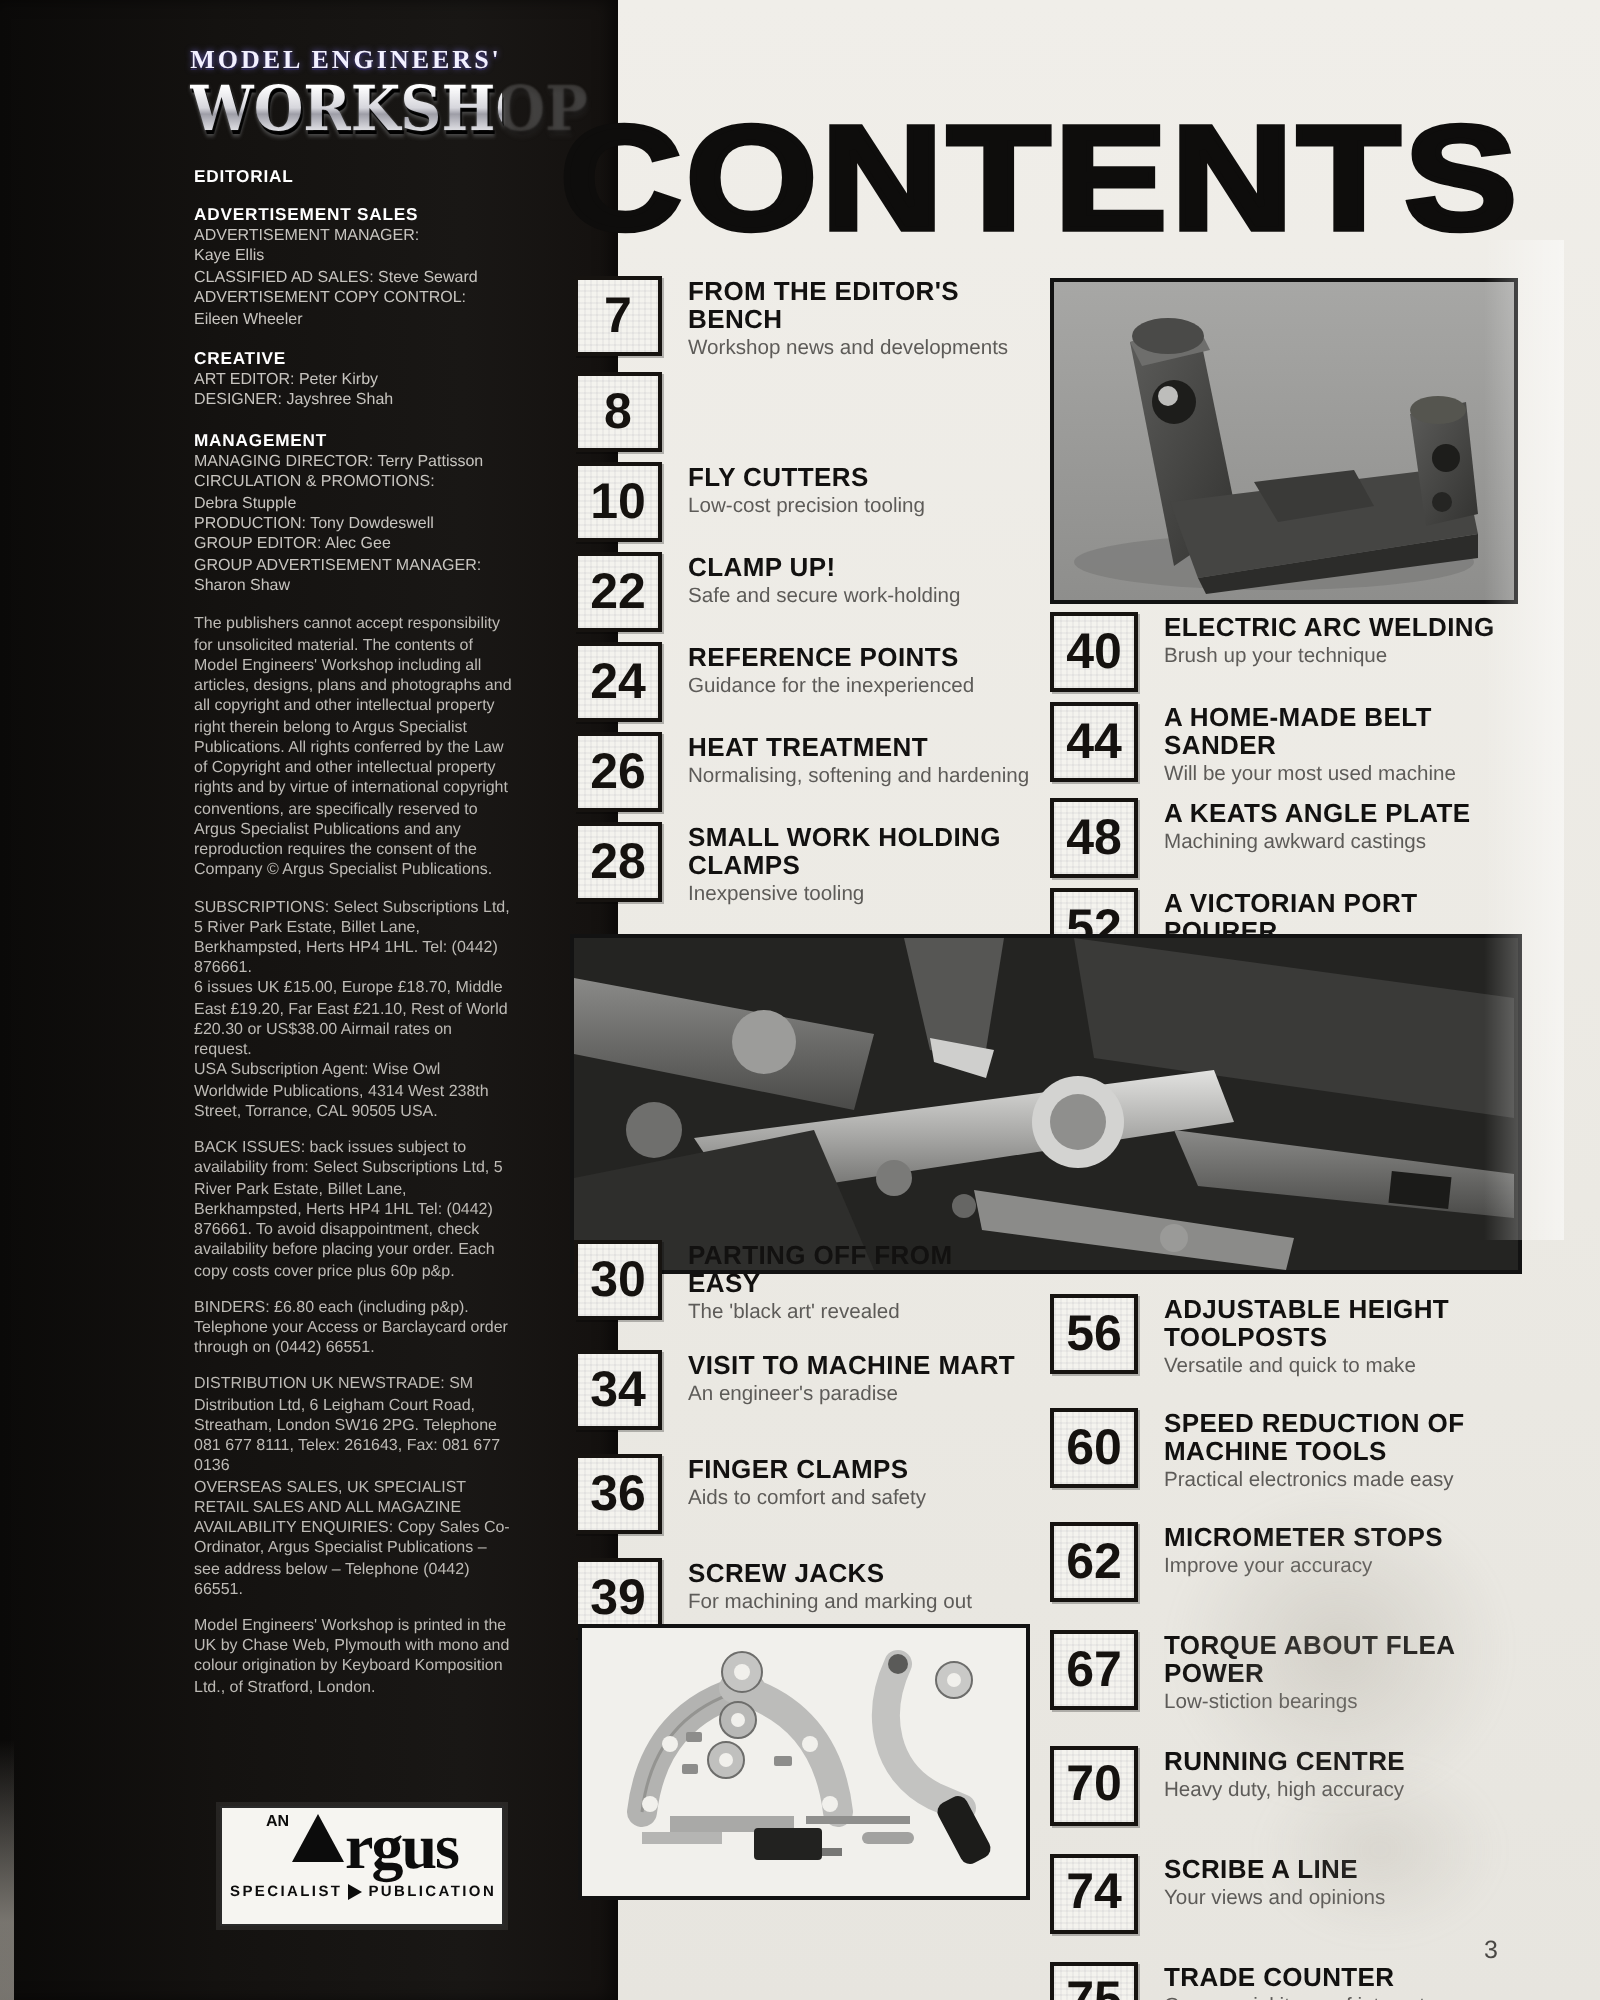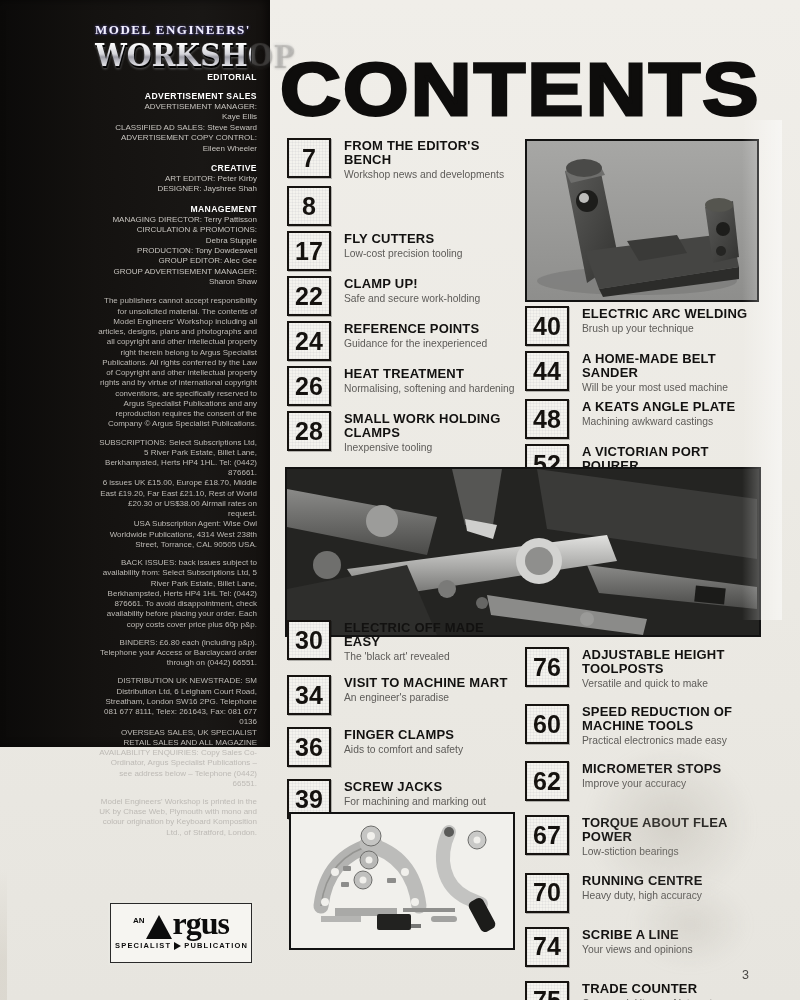--- a/index.html
+++ b/index.html
@@ -4,49 +4,50 @@
 <style>
   html,body{margin:0;padding:0;}
   body{
     width:800px;height:1000px;position:relative;overflow:hidden;
     background:linear-gradient(180deg,#f0eee9 0%,#ebe9e3 60%,#e7e5df 100%);
     font-family:"Liberation Sans",sans-serif;
     -webkit-font-smoothing:antialiased;
   }
   
   .sidebar{
-    position:absolute;left:0;top:0;width:270px;height:747px;
+    position:absolute;left:0;top:0;width:270px;height:1000px;
     background:linear-gradient(90deg,#0b0a09 0%,#141210 35%,#191715 75%,#14110f 100%);
     box-shadow:inset -4px 0 8px rgba(0,0,0,.5);
+    padding-left:39px;
   }
   .sb-edge{position:absolute;left:0;top:870px;width:7px;height:130px;
     background:linear-gradient(180deg,rgba(210,205,195,0) 0%,rgba(210,205,195,.55) 70%);}
   .masthead{position:absolute;left:88px;top:22px;width:170px;text-align:center;color:#fff;}
   .mast-line1{
     font-family:"Liberation Serif",serif;font-size:13px;letter-spacing:1.5px;font-weight:bold;
     color:#f2f0ff;text-shadow:0 1px 0 #2a2550,0 0 3px rgba(120,110,220,.8);white-space:nowrap;
   }
   .mast-line2{
     font-family:"DejaVu Serif",serif;font-weight:bold;font-size:31px;line-height:1;margin-top:2px;
     letter-spacing:0px;transform:scaleX(.92);transform-origin:center;
     background:linear-gradient(180deg,#ffffff 10%,#cfcfd6 45%,#8d8d98 55%,#f4f4f8 90%);
     -webkit-background-clip:text;background-clip:text;color:transparent;
     text-shadow:0 0 1px rgba(255,255,255,.15);
     filter:drop-shadow(1px 2px 0 #000) drop-shadow(0 1px 1px #555);
     white-space:nowrap;
   }
-  .sb-inner{position:absolute;left:97px;top:72px;width:160px;height:790px;overflow:hidden;text-align:right;}
+  .sb-inner{position:absolute;left:97px;top:83px;width:160px;height:790px;overflow:hidden;}
   .sb-sec{margin-bottom:9px;}
   .sb-h{margin:0 0 1px 0;font-size:8.6px;letter-spacing:.4px;color:#ffffff;font-weight:bold;}
   .sb-b{margin:0;font-size:8px;line-height:1.3;color:#c7c4bf;white-space:pre-line;}
   .sb-note{margin:0 0 8px 0;font-size:8px;line-height:1.28;color:#bdbab5;white-space:pre-line;}
   
   .argus{position:absolute;left:110px;top:903px;width:142px;height:60px;background:#f6f5f1;
     border:1px solid #2a2a2a;box-shadow:0 0 0 2px rgba(255,255,255,.08);padding:3px 4px 2px 4px;box-sizing:border-box;color:#0c0c0c;}
-  .argus-top{display:flex;align-items:flex-end;justify-content:center;line-height:1;}
+  .argus-top{display:flex;align-items:flex-start;justify-content:center;line-height:1;}
   .argus-an{font-size:8px;font-weight:bold;margin-right:1px;margin-bottom:14px;}
   .argus-tri{width:0;height:0;border-left:13px solid transparent;border-right:13px solid transparent;
     border-bottom:24px solid #0c0c0c;margin-right:1px;}
   .argus-name{font-size:32px;font-weight:bold;letter-spacing:-1px;font-family:Liberation Serif, serif;}
   .argus-bottom{display:flex;align-items:center;justify-content:space-between;gap:3px;margin-top:2px;
     font-size:7.5px;font-weight:bold;letter-spacing:1.2px;}
   .argus-arrow{width:0;height:0;border-top:4px solid transparent;border-bottom:4px solid transparent;border-left:7px solid #0c0c0c;}
   
   .contents-title{
     position:absolute;left:280px;top:52px;margin:0;
@@ -176,21 +177,21 @@
         <div class="etitle">FROM THE EDITOR'S BENCH</div>
         <div class="esub">Workshop news and developments</div>
       </div>
     </div>
 
     <div class="entry">
       <div class="pagebox">8</div>
     </div>
 
     <div class="entry">
-      <div class="pagebox">17</div>
+      <div class="pagebox">10</div>
       <div class="etext">
         <div class="etitle">FLY CUTTERS</div>
         <div class="esub">Low-cost precision tooling</div>
       </div>
     </div>
 
 
     <div class="entry">
       <div class="pagebox">22</div>
       <div class="etext">
@@ -319,21 +320,21 @@
     <polygon points="200,126 360,150 356,166 204,146" fill="#8b8b89"></polygon>
     <circle cx="300" cy="150" r="7" fill="#9a9a98"></circle>
   </svg>
 </div>
 
 <div class="entries g2" style="left:287px;top:620px;width:236px;">
 
     <div class="entry">
       <div class="pagebox">30</div>
       <div class="etext">
-        <div class="etitle">ELECTRIC OFF MADE EASY</div>
+        <div class="etitle">PARTING OFF FROM EASY</div>
         <div class="esub">The 'black art' revealed</div>
       </div>
     </div>
 
     <div class="entry">
       <div class="pagebox">34</div>
       <div class="etext">
         <div class="etitle">VISIT TO MACHINE MART</div>
         <div class="esub">An engineer's paradise</div>
       </div>
@@ -385,21 +386,21 @@
     <rect x="86" y="100" width="34" height="16" rx="2" fill="#222220"></rect>
     <rect x="112" y="94" width="52" height="4" fill="#8f8f8d"></rect>
     <rect x="140" y="102" width="26" height="6" rx="3" fill="#a2a2a0"></rect>
     <rect x="120" y="110" width="10" height="4" fill="#777775"></rect>
   </svg>
 </div>
 
 <div class="entries g3" style="left:525px;top:647px;width:236px;">
 
     <div class="entry">
-      <div class="pagebox">76</div>
+      <div class="pagebox">56</div>
       <div class="etext">
         <div class="etitle">ADJUSTABLE HEIGHT TOOLPOSTS</div>
         <div class="esub">Versatile and quick to make</div>
       </div>
     </div>
 
     <div class="entry">
       <div class="pagebox">60</div>
       <div class="etext">
         <div class="etitle">SPEED REDUCTION OF MACHINE TOOLS</div>

